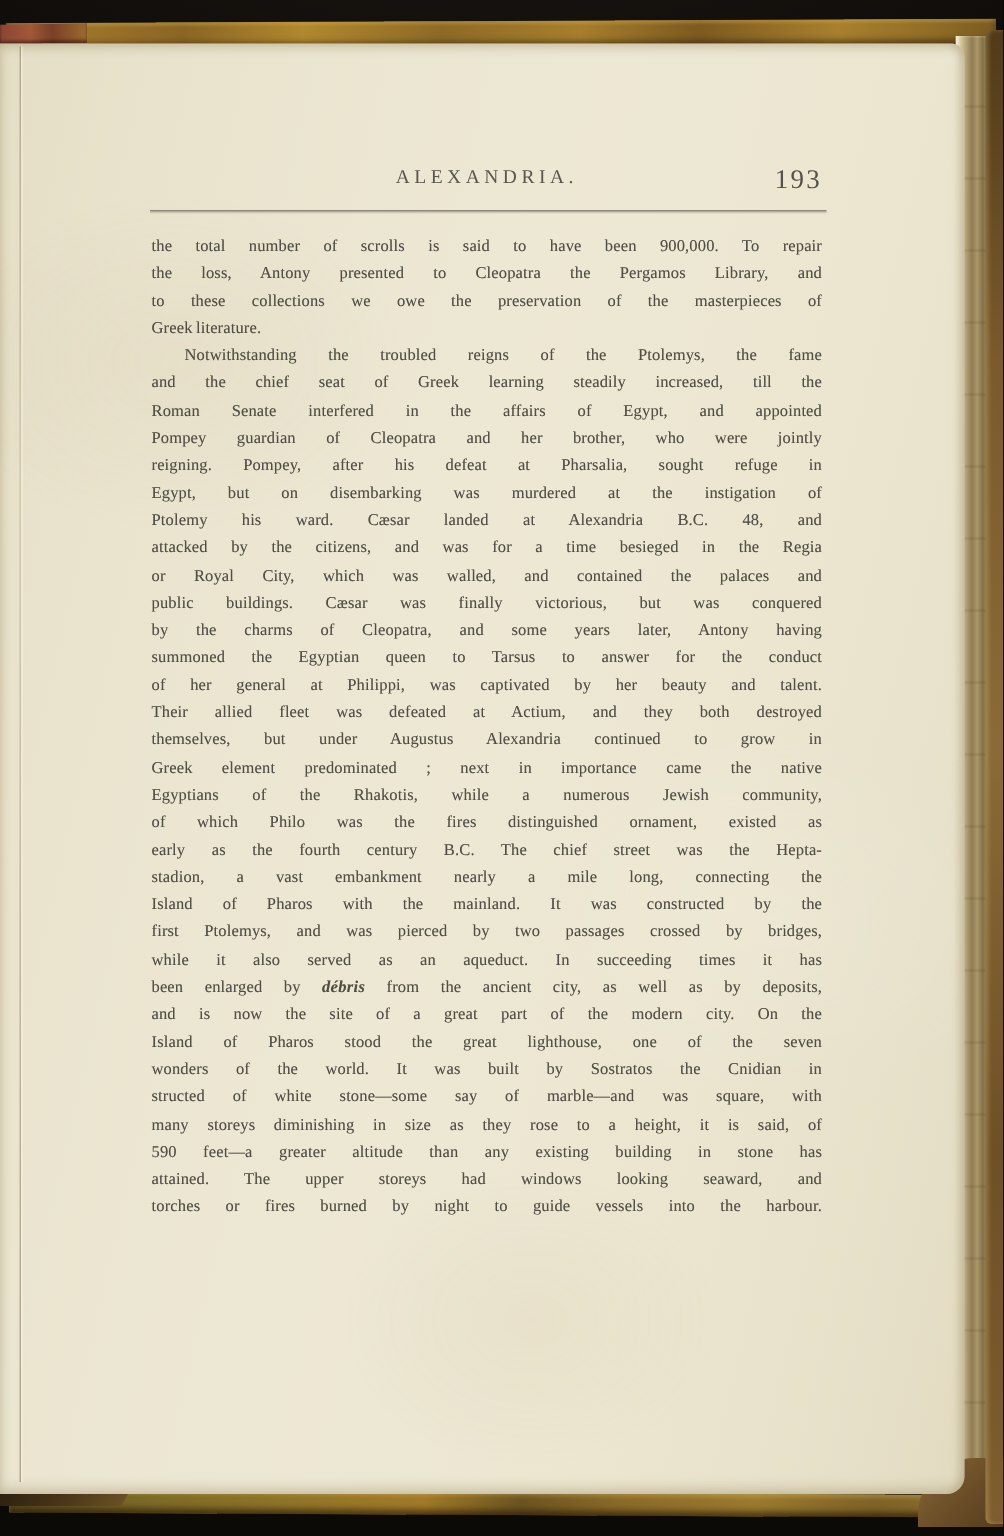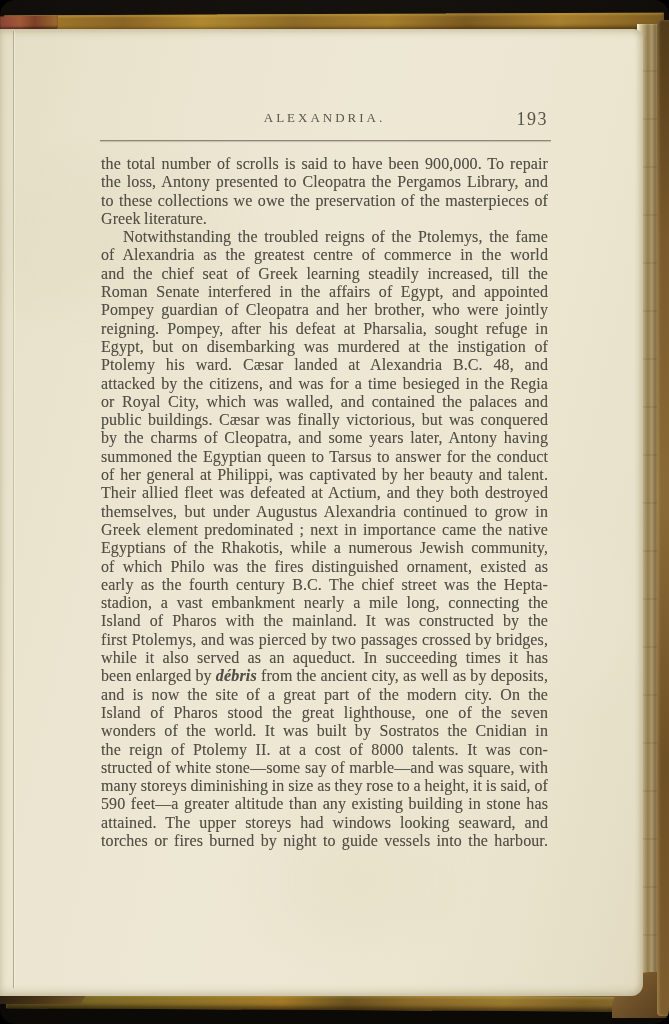--- a/index.html
+++ b/index.html
@@ -2,21 +2,20 @@
 <html><head>
 <meta charset="utf-8">
 <style>
   html,body{margin:0;padding:0;background:#000;}
   .stage{
     position:relative;width:669px;height:1024px;overflow:hidden;
     background:
       radial-gradient(ellipse 900px 300px at 50% -60px, #1a1612 0%, #0c0a07 60%),
       #0c0a07;
     font-family:"Liberation Serif", serif;
-    border-radius:15px;
   }
   
   .gilt-top{
     position:absolute;left:4px;top:14px;width:660px;height:17px;
     transform:rotate(-0.25deg);
     background:linear-gradient(90deg,#6e4a1c 0%,#9c742a 8%,#8a6524 18%,#b0882f 30%,#8d6a26 44%,#a67e2c 58%,#7c5a20 70%,#a8802e 84%,#8f6c26 94%,#7a5a22 100%);
     box-shadow:inset 0 -3px 4px rgba(40,24,6,.6), inset 0 2px 2px rgba(230,190,90,.35);
   }
   .marbled-patch{
     position:absolute;left:0;top:16px;width:58px;height:13px;
@@ -79,21 +78,21 @@
     position:absolute;left:0;right:0;text-align:center;
     font-size:13px;letter-spacing:3px;color:#59564c;
   }
   .page-number{position:absolute;right:0;top:-1px;font-size:18px;letter-spacing:1.5px;color:#55524a;}
   .header-rule{
     position:absolute;left:100px;top:111px;width:451px;height:1px;
     background:#8d8779;box-shadow:0 1px 1px rgba(130,122,100,.4);
   }
   .page-text{
     position:absolute;left:101px;top:126px;width:447px;
-    font-size:16px;line-height:18.3px;color:#514e45;
+    font-size:11px;line-height:18.3px;color:#514e45;
     word-spacing:-0.6px;letter-spacing:0.1px;
     text-shadow:0 0 .4px rgba(81,78,69,.4);
   }
   .paragraph{margin:0;}
   .line{text-align:justify;text-align-last:justify;height:18.3px;overflow:visible;}
   .line.last-open{text-align-last:left;}
   .paragraph.indent .line.first{text-indent:22px;}
   .line i{letter-spacing:.2px;font-weight:bold;}
 </style>
 </head>
@@ -120,21 +119,20 @@
 
     <div class="page-text">
         <div class="paragraph">
           <div class="line first">the total number of scrolls is said to have been 900,000.  To repair</div>
           <div class="line">the loss, Antony presented to Cleopatra the Pergamos Library, and</div>
           <div class="line">to these collections we owe the preservation of the masterpieces of</div>
           <div class="line last-open">Greek literature.</div>
         </div>
         <div class="paragraph indent">
           <div class="line first">Notwithstanding the troubled reigns of the Ptolemys, the fame</div>
-          <div class="line">of Alexandria as the greatest centre of commerce in the world</div>
           <div class="line">and the chief seat of Greek learning steadily increased, till the</div>
           <div class="line">Roman Senate interfered in the affairs of Egypt, and appointed</div>
           <div class="line">Pompey guardian of Cleopatra and her brother, who were jointly</div>
           <div class="line">reigning.  Pompey, after his defeat at Pharsalia, sought refuge in</div>
           <div class="line">Egypt, but on disembarking was murdered at the instigation of</div>
           <div class="line">Ptolemy his ward.  Cæsar landed at Alexandria B.C. 48, and</div>
           <div class="line">attacked by the citizens, and was for a time besieged in the Regia</div>
           <div class="line">or Royal City, which was walled, and contained the palaces and</div>
           <div class="line">public buildings.  Cæsar was finally victorious, but was conquered</div>
           <div class="line">by the charms of Cleopatra, and some years later, Antony having</div>
@@ -147,21 +145,20 @@
           <div class="line">of which Philo was the fires distinguished ornament, existed as</div>
           <div class="line">early as the fourth century B.C.  The chief street was the Hepta-</div>
           <div class="line">stadion, a vast embankment nearly a mile long, connecting the</div>
           <div class="line">Island of Pharos with the mainland.  It was constructed by the</div>
           <div class="line">first Ptolemys, and was pierced by two passages crossed by bridges,</div>
           <div class="line">while it also served as an aqueduct.  In succeeding times it has</div>
           <div class="line">been enlarged by <i>débris</i> from the ancient city, as well as by deposits,</div>
           <div class="line">and is now the site of a great part of the modern city.  On the</div>
           <div class="line">Island of Pharos stood the great lighthouse, one of the seven</div>
           <div class="line">wonders of the world.  It was built by Sostratos the Cnidian in</div>
-          <div class="line">the reign of Ptolemy II. at a cost of 8000 talents.  It was con-</div>
           <div class="line">structed of white stone—some say of marble—and was square, with</div>
           <div class="line">many storeys diminishing in size as they rose to a height, it is said, of</div>
           <div class="line">590 feet—a greater altitude than any existing building in stone has</div>
           <div class="line">attained.  The upper storeys had windows looking seaward, and</div>
           <div class="line">torches or fires burned by night to guide vessels into the harbour.</div>
         </div>
       </div>
   </div>
 </div>
 

